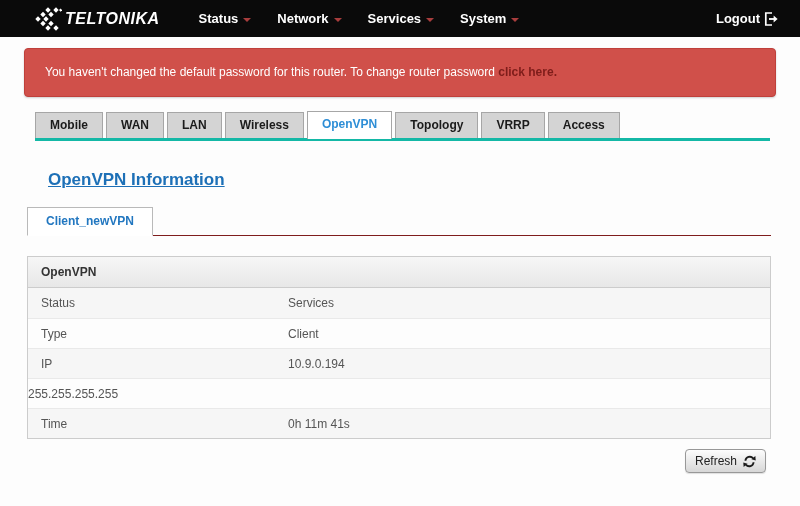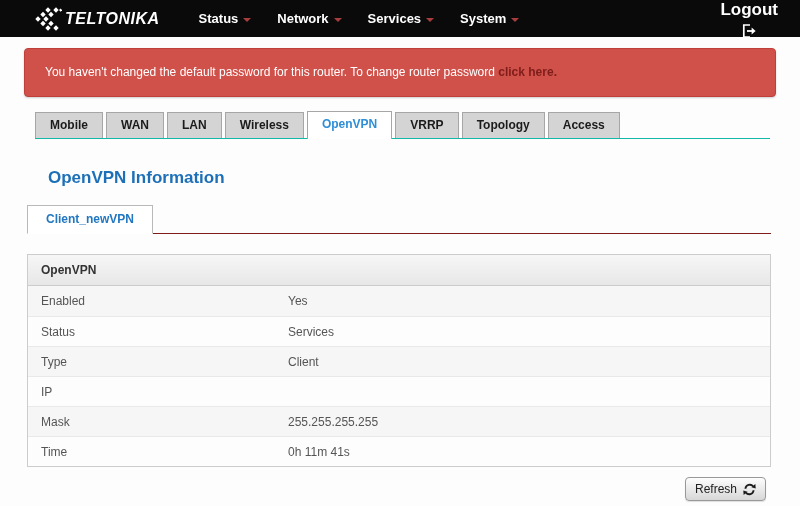--- a/index.html
+++ b/index.html
@@ -22,51 +22,51 @@
   .nav-menus { display:flex; }
   .nav-item {
     color:#fff; font-weight:bold; font-size:13px;
     padding:0 13px; display:flex; align-items:center; gap:5px; cursor:pointer;
   }
   .caret {
     width:0; height:0; margin-top:2px;
     border-left:4px solid transparent; border-right:4px solid transparent;
     border-top:4px solid #a83d3d;
   }
-  .logout { margin-left:auto; color:#fff; font-weight:bold; font-size:17px;
-    display:flex; align-items:center; gap:4px; cursor:pointer;flex-direction:column; }
+  .logout { margin-left:auto; color:#fff; font-weight:bold; font-size:13px;
+    display:flex; align-items:center; gap:4px; cursor:pointer; }
 
   
   .banner {
     margin:11px 24px 0; padding:16px 20px;
     background:#d0504a; border:1px solid #bf403b; border-radius:4px;
     box-shadow:0 1px 2px rgba(0,0,0,.18);
     color:#fff; font-size:12px; line-height:15px;
   }
   .banner .banner-link { color:#7e1d1a; font-weight:bold; cursor:pointer; }
 
   
   .tabs {
     display:flex; gap:3px; align-items:flex-end;
     margin:14px 30px 0 35px;
-    border-bottom:1px solid #14b8a6;
+    border-bottom:3px solid #14b8a6;
   }
   .tab {
     background:#d4d4d4; border:1px solid #a6a6a6; border-bottom:none;
     padding:5px 14px 6px; font-size:12px; font-weight:bold; color:#1b1b1b;
     cursor:pointer; white-space:nowrap;
   }
   .tab.active {
     background:#fff; color:#2e8ed6;
     margin-bottom:-1px; padding-bottom:8px;
     border-color:#a6a6a6;
   }
 
   
-  .page-title { color:#1d70b7; font-size:17px; font-weight:bold; margin:29px 0 0 48px; }
+  .page-title { color:#1d70b7; font-size:17px; font-weight:bold; margin:29px 0 0 48px;text-decoration:underline; }
 
   
   .subtabs { display:flex; margin:17px 29px 0 27px; border-bottom:1px solid #7f1d1d; }
   .subtab {
     background:#fff; border:1px solid #b9b9b9; border-bottom:1px solid #fff;
     margin-bottom:-1px; padding:6px 18px 7px; min-width:112px; text-align:left;
     color:#2277c0; font-size:12px; font-weight:bold; cursor:pointer;
   }
 
   
@@ -153,51 +153,47 @@
   <span>You haven't changed the default password for this router. To change router password</span>
   <span class="banner-link">click here.</span>
 </div>
 
 <div class="tabs">
   <div class="tab">Mobile</div>
   <div class="tab">WAN</div>
   <div class="tab">LAN</div>
   <div class="tab">Wireless</div>
   <div class="tab active">OpenVPN</div>
+  <div class="tab">Topology</div>
   <div class="tab">VRRP</div>
-  <div class="tab">Topology</div>
   <div class="tab">Access</div>
 </div>
 
 <div class="page-title">OpenVPN Information</div>
 
 <div class="subtabs">
   <div class="subtab">Client_newVPN</div>
 </div>
 
 <div class="info-table">
   <div class="table-header">OpenVPN</div>
   <div>
     <div class="trow">
-      <span class="tlabel">Enabled</span>
-      <span class="tvalue">Yes</span>
-    </div>
-    <div class="trow">
       <span class="tlabel">Status</span>
       <span class="tvalue">Services</span>
     </div>
     <div class="trow">
       <span class="tlabel">Type</span>
       <span class="tvalue">Client</span>
     </div>
     <div class="trow">
       <span class="tlabel">IP</span>
-    </div>
-    <div class="trow">
-      <span class="tlabel">Mask</span>
+      <span class="tvalue">10.9.0.194</span>
+    </div>
+    <div class="trow">
       <span class="tvalue">255.255.255.255</span>
     </div>
     <div class="trow">
       <span class="tlabel">Time</span>
       <span class="tvalue">0h 11m 41s</span>
     </div>
   </div>
 </div>
 
 <div class="actions">

